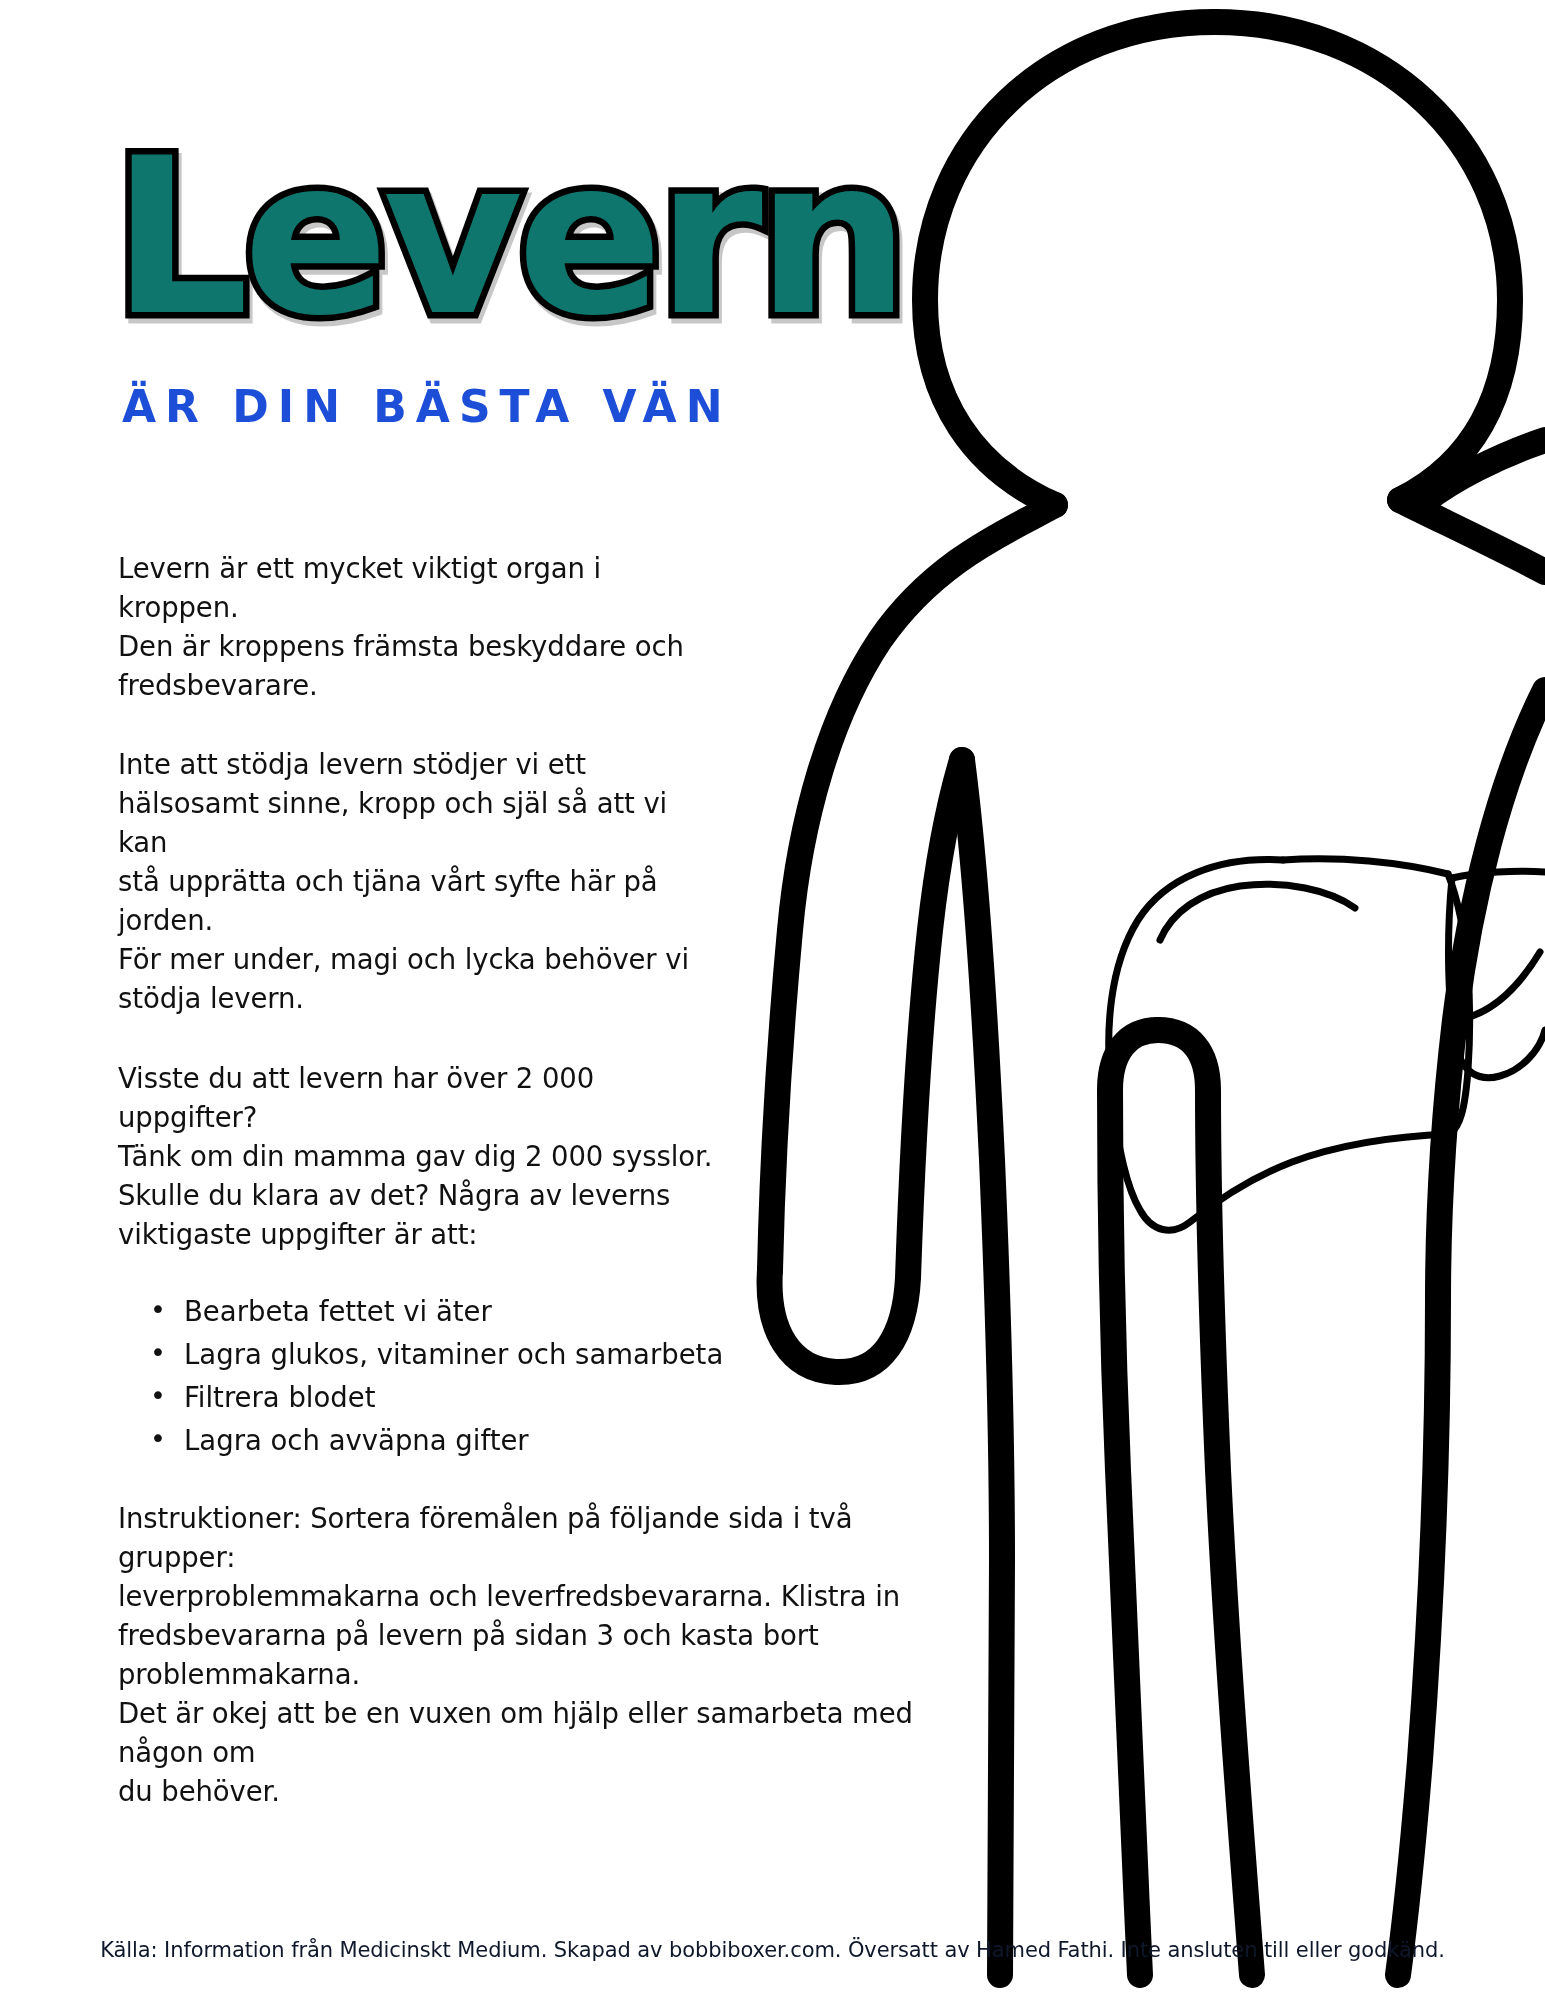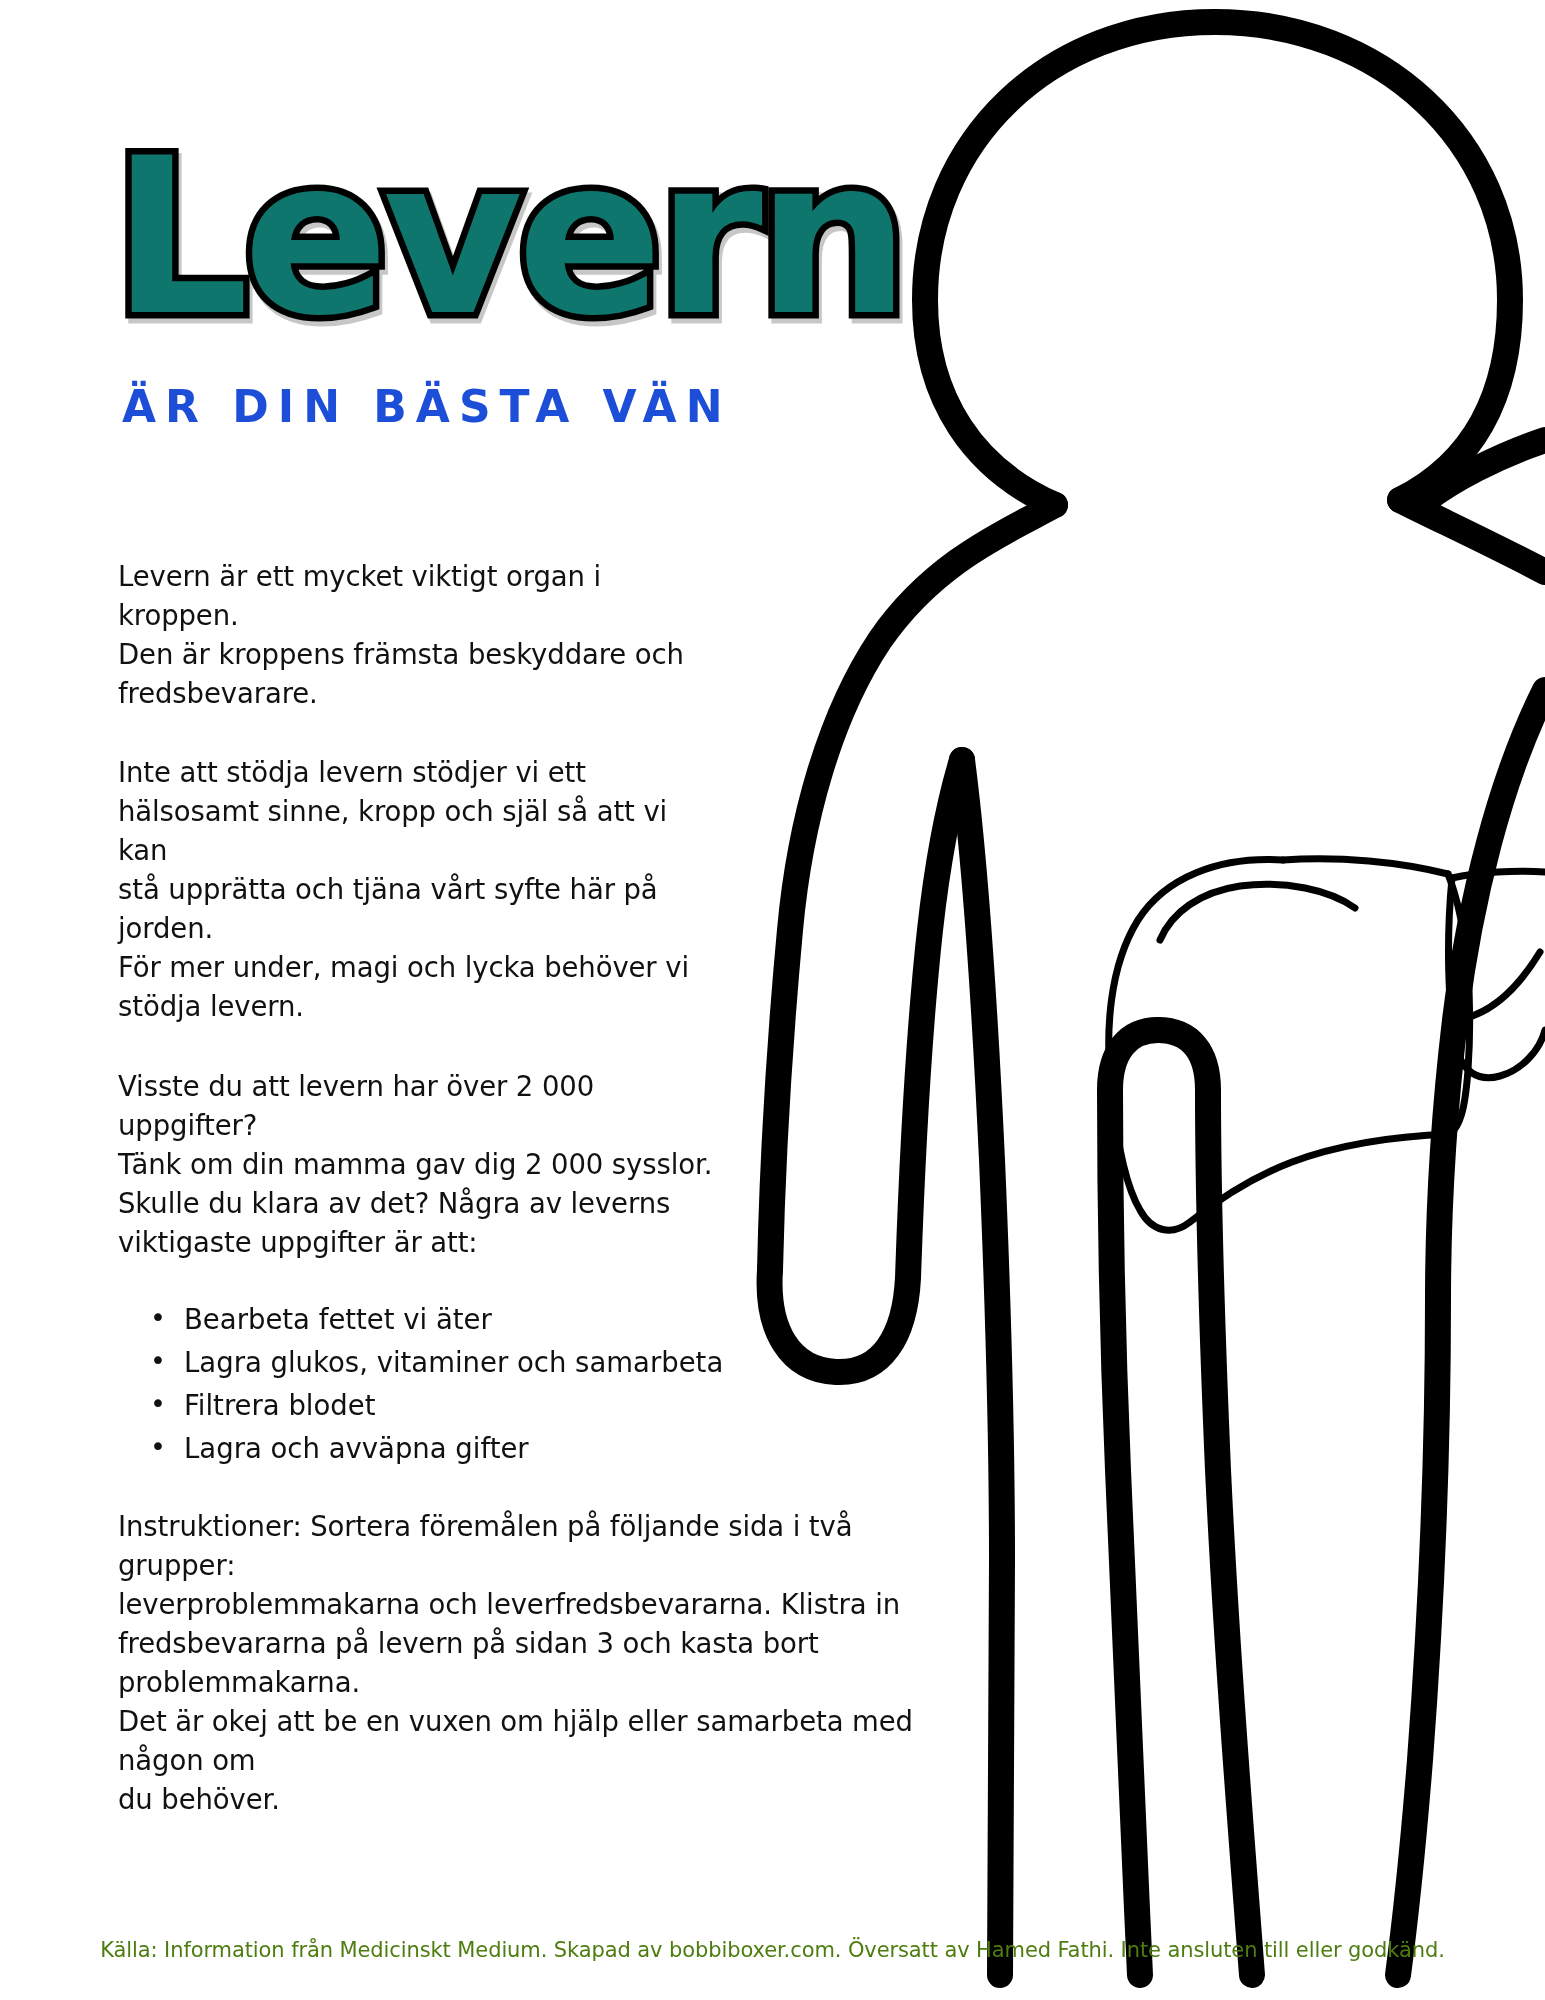--- a/index.html
+++ b/index.html
@@ -66,21 +66,21 @@
     left: 118px;
     top: 545px;
     width: 830px;
     z-index: 3;
     color: #111111;
   }
   .para {
     font-family: "DejaVu Sans", sans-serif;
     font-size: 27.5px;
     line-height: 1.42;
-    margin: 12px 0 40px 0;
+    margin: 4px 0 40px 0;
     white-space: pre-line;
     letter-spacing: -0.1px;
   }
   .para.narrow { width: 600px; }
   .para.wide   { width: 830px; }
   #bullets {
     list-style: none;
     margin: 0 0 42px 0;
     padding: 0 0 0 24px;
   }
@@ -105,21 +105,21 @@
     position: absolute;
     left: 0;
     top: 1938px;
     width: 1545px;
     text-align: center;
     z-index: 4;
   }
   #footer-text {
     font-family: "DejaVu Sans", sans-serif;
     font-size: 21px;
-    color: #4d7c0f;
+    color: #0f172a;
     letter-spacing: -0.1px;
     white-space: nowrap;
     text-align: right;
   }
 </style>
 </head>
 <body>
 
 <div id="page">
 

